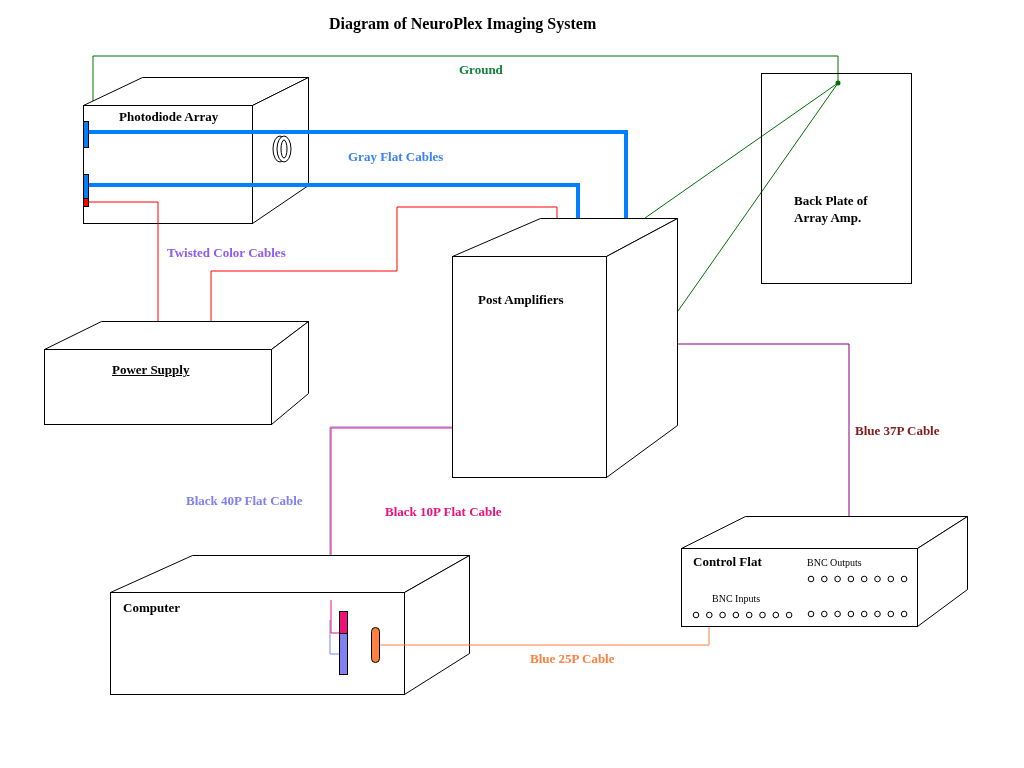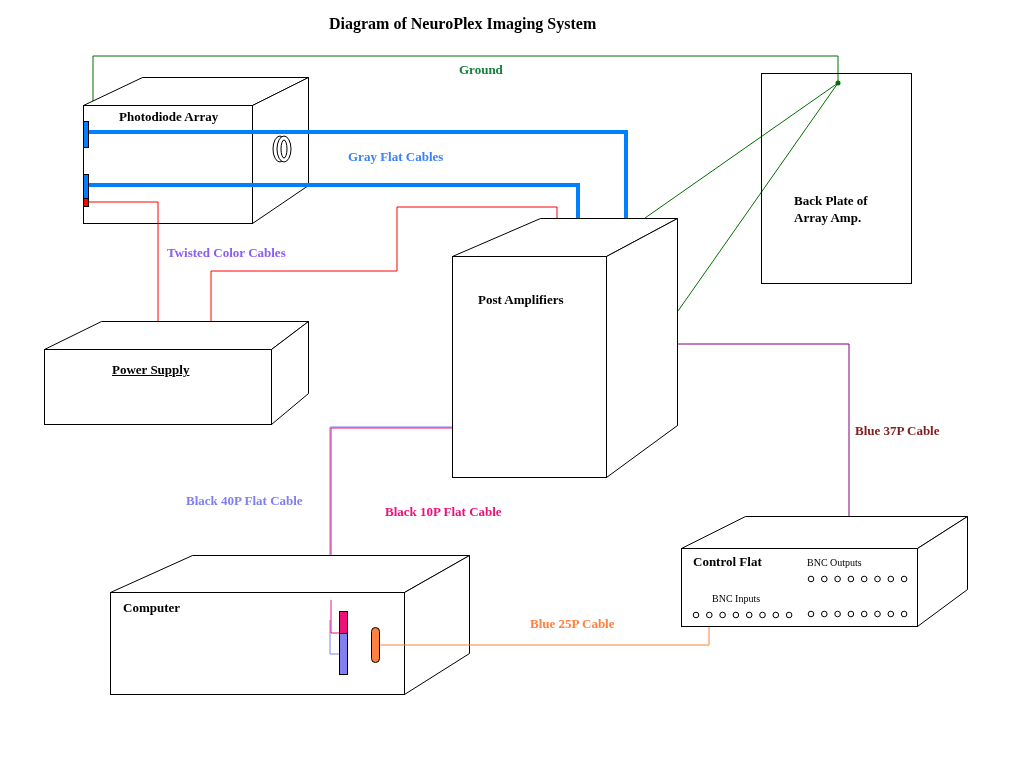--- a/index.html
+++ b/index.html
@@ -117,13 +117,13 @@
 <div class="lbl" style="left:167px;top:245px;color:#8b5cf6;">Twisted Color Cables</div>
 <div class="lbl" style="left:478px;top:292px;">Post Amplifiers</div>
 <div class="lbl" style="left:112px;top:362px;text-decoration:underline;">Power Supply</div>
 <div class="lbl" style="left:855px;top:423px;color:#7f1d1d;">Blue 37P Cable</div>
 <div class="lbl" style="left:186px;top:493px;color:#8080f0;font-family:Liberation Serif, serif;">Black 40P Flat Cable</div>
 <div class="lbl" style="left:337px;top:504px;color:#f0107a;margin-left:48px;">Black 10P Flat Cable</div>
 <div class="lbl" style="left:693px;top:554px;">Control Flat</div>
 <div class="lbl small" style="left:807px;top:557px;">BNC Outputs</div>
 <div class="lbl small" style="left:692px;top:593px;margin-left:20px;">BNC Inputs</div>
 <div class="lbl" style="left:123px;top:600px;">Computer</div>
-<div class="lbl" style="left:530px;top:616px;color:#ff8040;">Blue 25P Cable</div>
+<div class="lbl" style="left:530px;top:651px;color:#ff8040;">Blue 25P Cable</div>
 
 </body></html>

